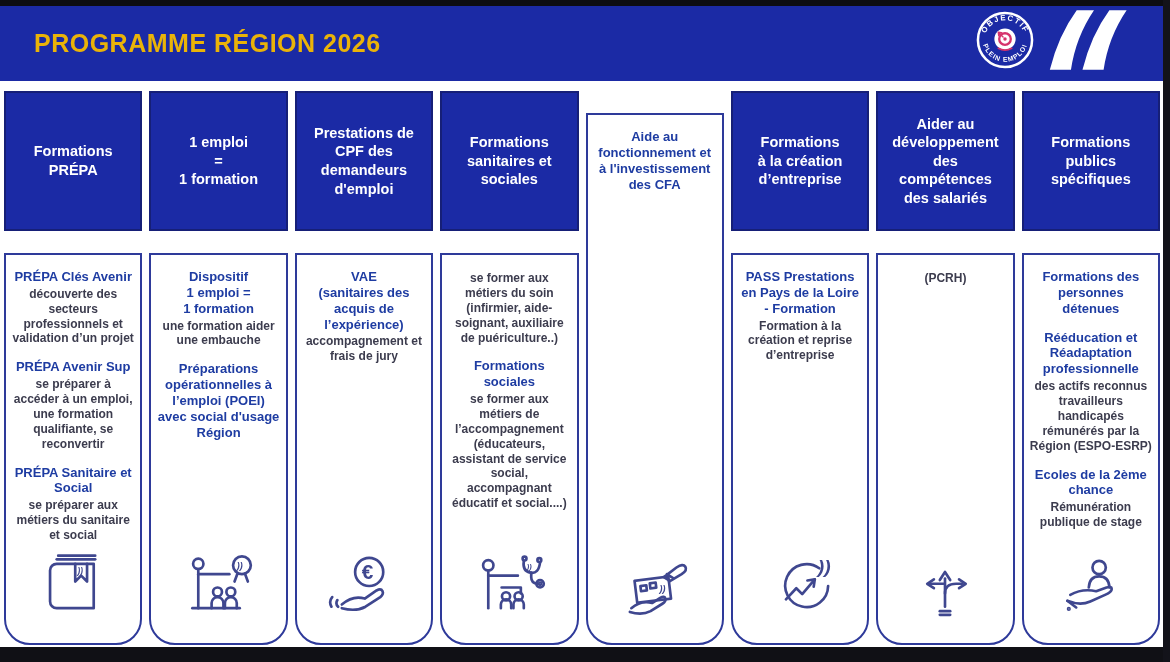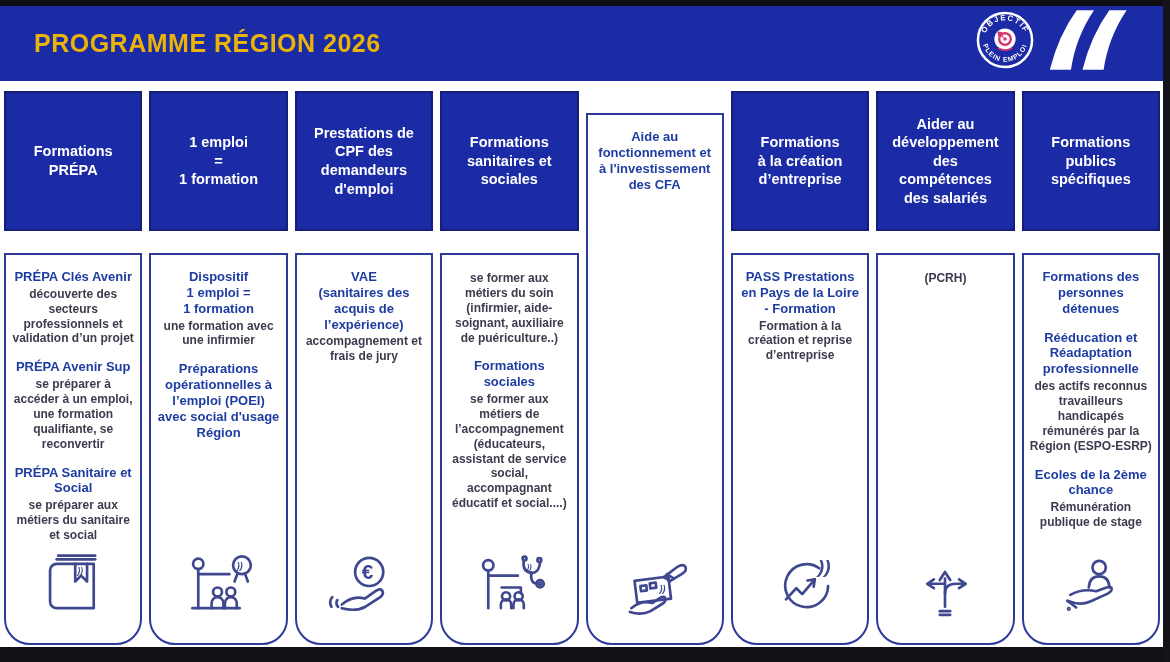--- a/index.html
+++ b/index.html
@@ -115,21 +115,21 @@
       <section class="program-column">
         <div class="col-header">1 emploi
 =
 1 formation</div>
         <div class="col-card">
           <div class="items">
             <div>
               <h3 class="item-title">Dispositif
 1 emploi =
 1 formation</h3>
-              <p class="item-desc">une formation avec une infirmier</p>
+              <p class="item-desc">une formation aider une embauche</p>
             </div>
             <div>
               <h3 class="item-title">Préparations opérationnelles  à l’emploi  (POEI) avec social d'usage Région</h3>
             </div>
           </div>
           <div class="icon-wrap">
             <svg viewBox="0 0 100 100" fill="none" stroke="#3f478f" stroke-width="3.6" stroke-linecap="round" stroke-linejoin="round">
               <circle cx="22" cy="20" r="7"></circle>
               <line x1="22" y1="27" x2="22" y2="80"></line>
               <line x1="22" y1="34" x2="64" y2="34"></line>

